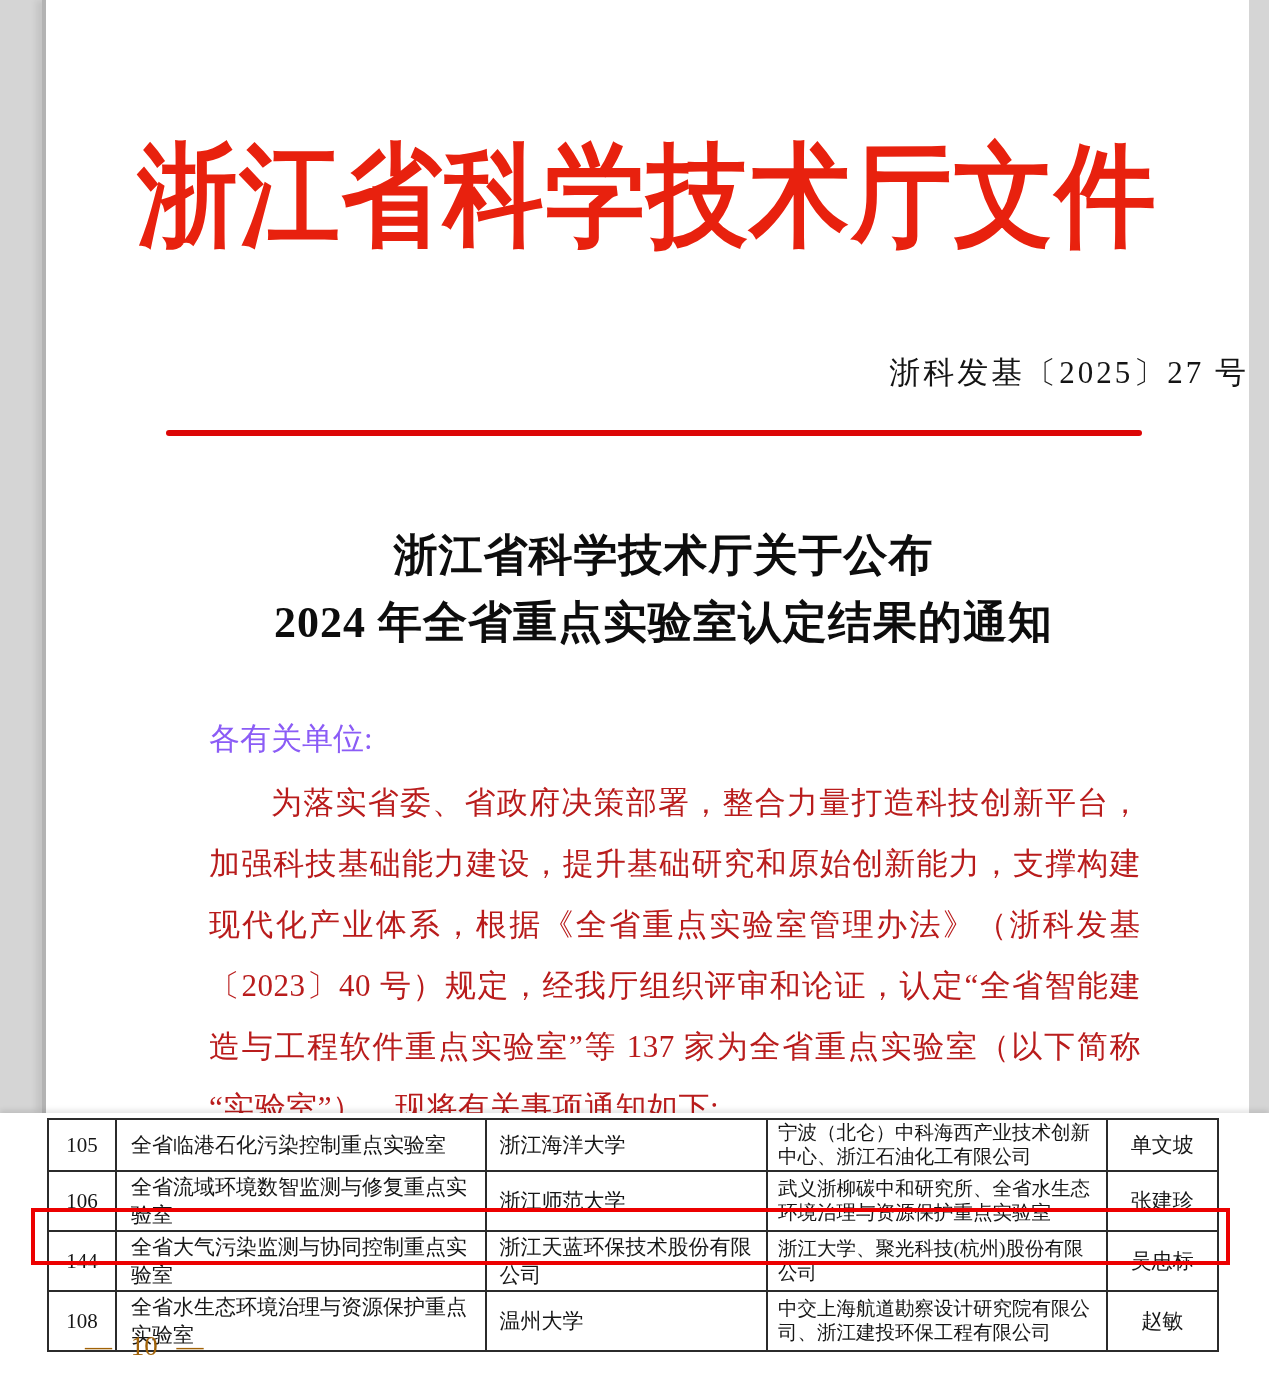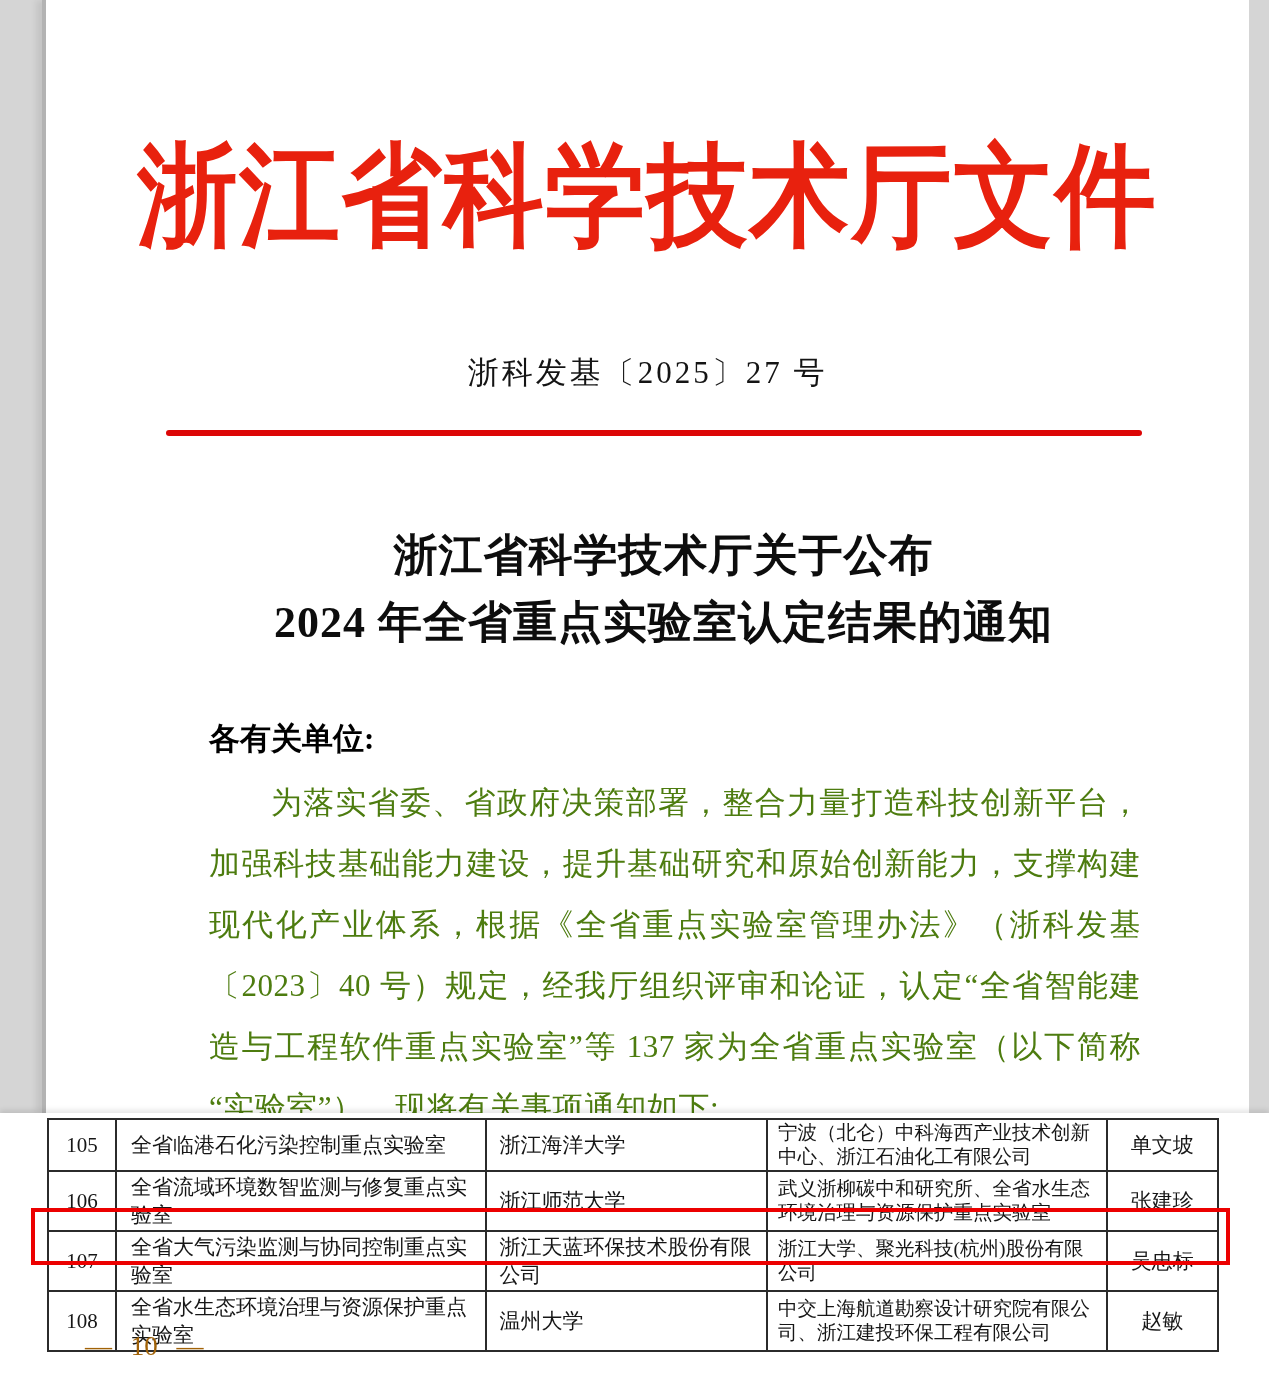--- a/index.html
+++ b/index.html
@@ -22,44 +22,44 @@
     position: absolute; top: 130px; left: 0; width: 100%;
     text-align: center;
     font-size: 100px; font-weight: bold;
     color: #e8210e;
     letter-spacing: 2px;
     transform: scaleY(1.12);
     white-space: nowrap;
   }
   .doc-number {
     position: absolute; top: 352px; left: 0; width: 100%;
-    text-align: center;
+    text-align: right;
     font-size: 31px; color: #141414;
     letter-spacing: 3px;
   }
   .red-rule {
     position: absolute; top: 430px; left: 120px;
     width: 976px; height: 6px;
     background: #dc0606; border-radius: 3px;
   }
   .notice-title {
     position: absolute; top: 522px; left: 16px; width: 100%;
     text-align: center;
     font-size: 44px; font-weight: bold; color: #0d0d0d;
     line-height: 67px;
     letter-spacing: 1px;
   }
   .salutation {
     position: absolute; top: 718px; left: 163px;
-    font-size: 31px; color: #000000; font-weight: bold;
+    font-size: 31px; color: #8b5cf6;
   }
   .body-par {
     position: absolute; top: 772px; left: 163px;
     width: 932px;
-    font-size: 31px; color: #4d7c0f;
+    font-size: 31px; color: #b91c1c;
     line-height: 61px;
     text-align: justify;
     text-indent: 2em;
     letter-spacing: 0.5px;
   }
   
   .page-bottom {
     position: absolute; top: 1113px; left: 0;
     width: 1269px; height: 273px;
     background: #ffffff;
@@ -133,21 +133,21 @@
             <td class="col-director">单文坡</td>
           </tr>
           <tr>
             <td class="col-no">106</td>
             <td class="col-lab">全省流域环境数智监测与修复重点实验室</td>
             <td class="col-institution">浙江师范大学</td>
             <td class="col-partners">武义浙柳碳中和研究所、全省水生态环境治理与资源保护重点实验室</td>
             <td class="col-director">张建珍</td>
           </tr>
           <tr>
-            <td class="col-no">107</td>
+            <td class="col-no">144</td>
             <td class="col-lab">全省大气污染监测与协同控制重点实验室</td>
             <td class="col-institution">浙江天蓝环保技术股份有限公司</td>
             <td class="col-partners">浙江大学、聚光科技(杭州)股份有限公司</td>
             <td class="col-director">吴忠标</td>
           </tr>
           <tr>
             <td class="col-no">108</td>
             <td class="col-lab">全省水生态环境治理与资源保护重点实验室</td>
             <td class="col-institution">温州大学</td>
             <td class="col-partners">中交上海航道勘察设计研究院有限公司、浙江建投环保工程有限公司</td>

